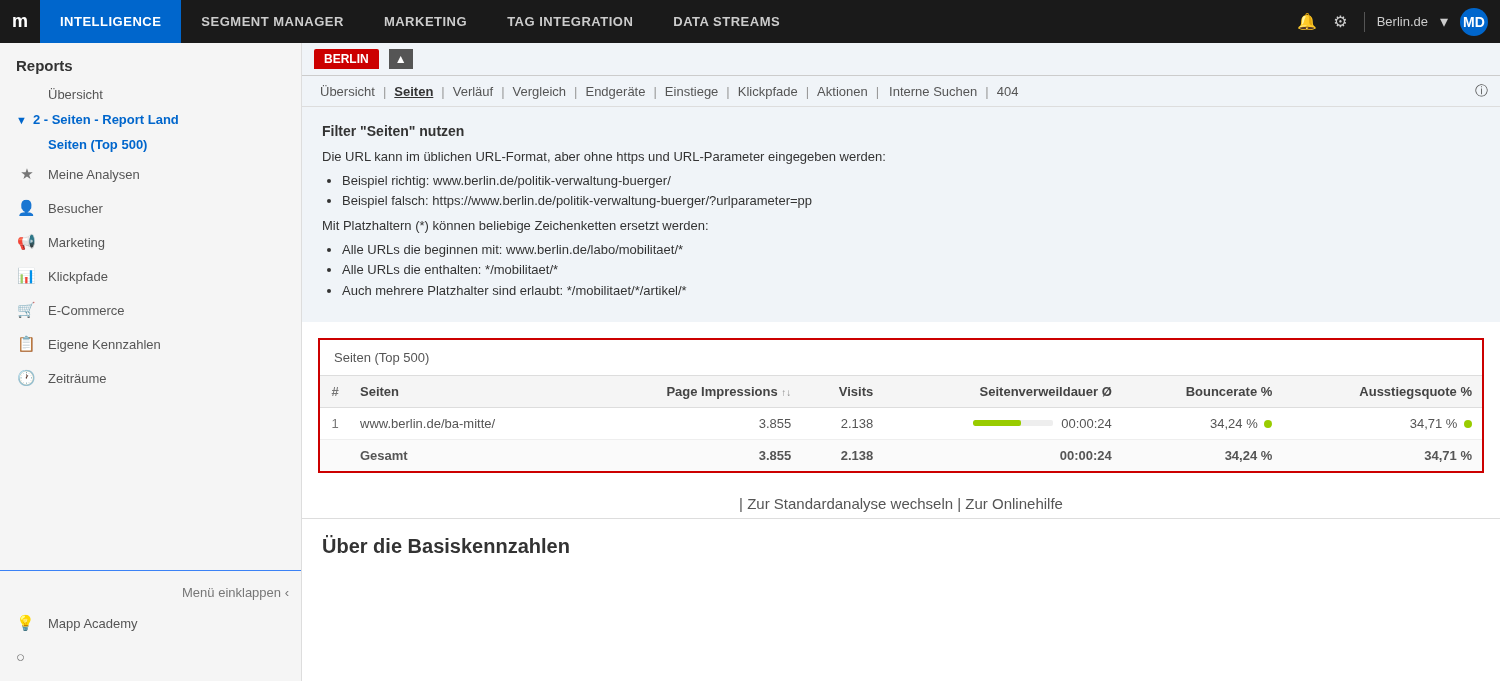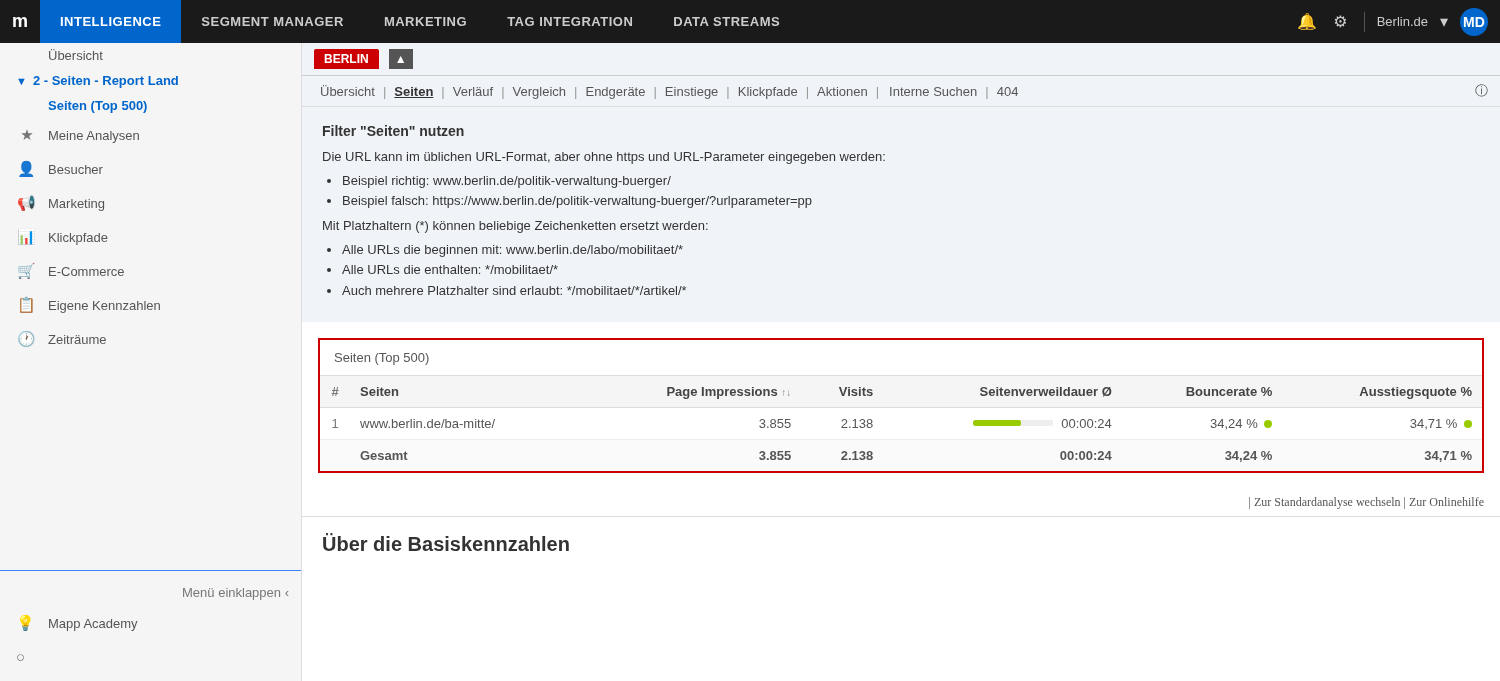--- a/index.html
+++ b/index.html
@@ -283,25 +283,24 @@
       display: inline-block;
       width: 8px;
       height: 8px;
       border-radius: 50%;
       background: #99cc00;
       margin-left: 3px;
     }
 
     
     .bottom-links {
-      text-align: right;
+      text-align: center;
       padding: 6px 16px;
-      font-size: 12px;
-      color: #555;
-      font-family: Liberation Serif, serif;
+      font-size: 15px;
+      color: #555;
     }
     .bottom-links a {
       color: #555;
       text-decoration: none;
       cursor: pointer;
     }
 
     
     .footer-section {
       padding: 16px 20px;
@@ -348,20 +347,21 @@
     <div class="topnav-divider"></div>
     <span class="domain">Berlin.de</span>
     <span class="topnav-icon">▾</span>
     <div class="avatar">MD</div>
   </div>
 </nav>
 
 <div class="main-layout">
 
   <aside class="sidebar">
+    <div class="sidebar-section-title">Reports</div>
 
     <div class="sidebar-sub-item">
       <span>Übersicht</span>
     </div>
 
     <div class="sidebar-tree-item">
       <span class="sidebar-tree-icon">▼</span>
       <span style="color:#0066cc;">2 - Seiten - Report Land</span>
     </div>
 

